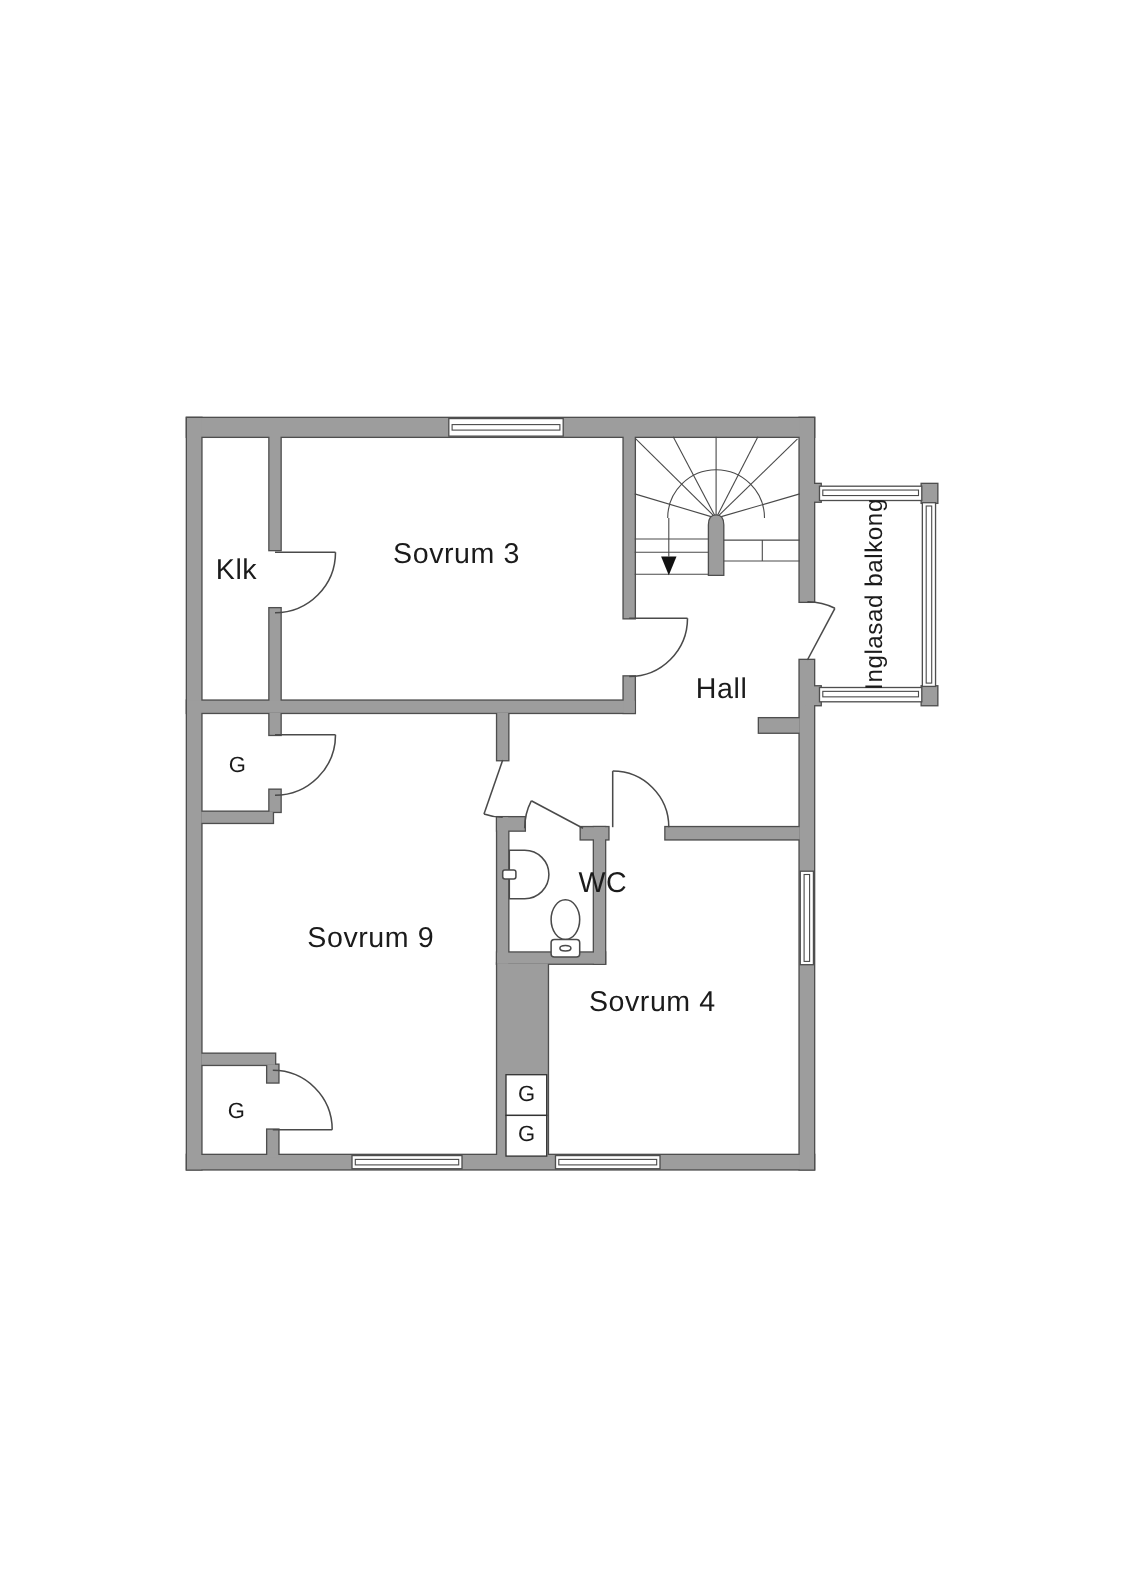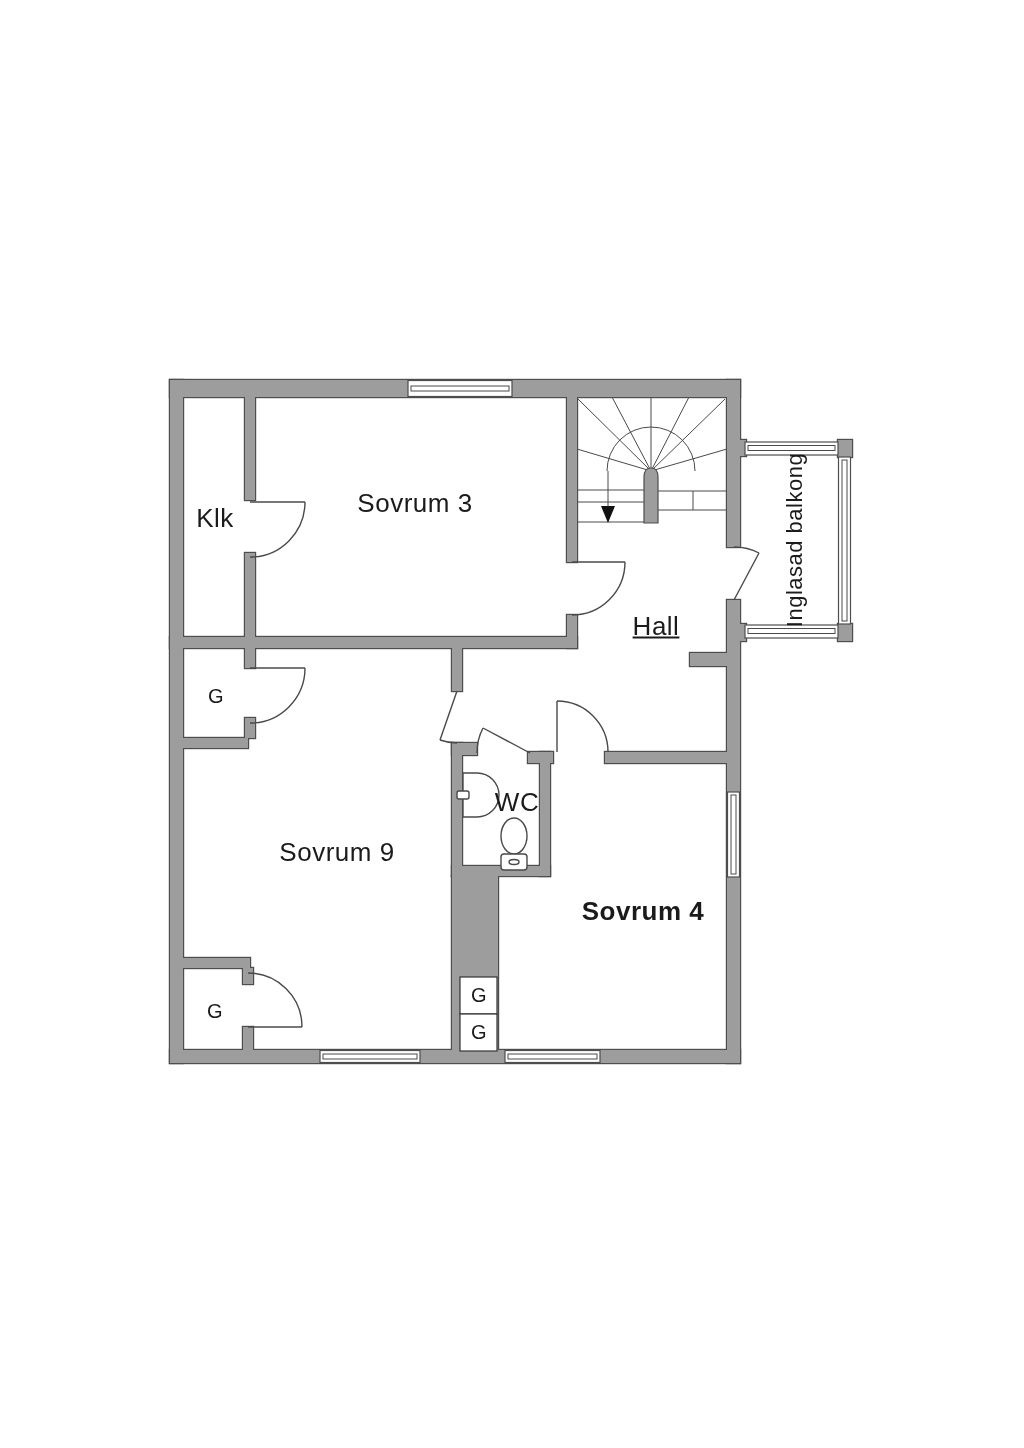--- a/index.html
+++ b/index.html
@@ -12,24 +12,24 @@
   .plan-svg{position:absolute;left:0;top:0;}
   .lbl{position:absolute;color:var(--text);font-size:26px;white-space:nowrap;
        transform:translate(-50%,-50%);letter-spacing:0.5px;}
   .lbl.small{font-size:20px;}
   .lbl.rot{transform:translate(-50%,-50%) rotate(-90deg);font-size:22px;}
   #title{position:absolute;left:485px;top:340px;transform:translate(-50%,-50%);
          font-size:43px;color:#141414;letter-spacing:1px;}
   
   #lbl-klk{left:215px;top:518px;}
   #lbl-sovrum3{left:415px;top:503px;}
-  #lbl-hall{left:656px;top:626px;text-decoration:underline;}
+  #lbl-hall{left:656px;top:626px;}
   #lbl-sovrum2{left:337px;top:852px;}
-  #lbl-wc{left:517px;top:802px;}
-  #lbl-sovrum4{left:643px;top:911px;font-weight:bold;}
+  #lbl-wc{left:548px;top:802px;}
+  #lbl-sovrum4{left:593px;top:911px;}
   #lbl-balkong{left:795px;top:540px;}
   #lbl-g1{left:216px;top:696px;}
   #lbl-g2{left:215px;top:1011px;}
   #lbl-g3{left:479px;top:995px;}
   #lbl-g4{left:479px;top:1032px;}
   
   #walls-fill rect{fill:var(--wall-fill);}
   #walls-outline rect{fill:var(--wall-outline);}
   .win .outer{fill:#fff;stroke:var(--wall-outline);stroke-width:1.2;}
   .win .inner{fill:none;stroke:var(--line);stroke-width:1;}

